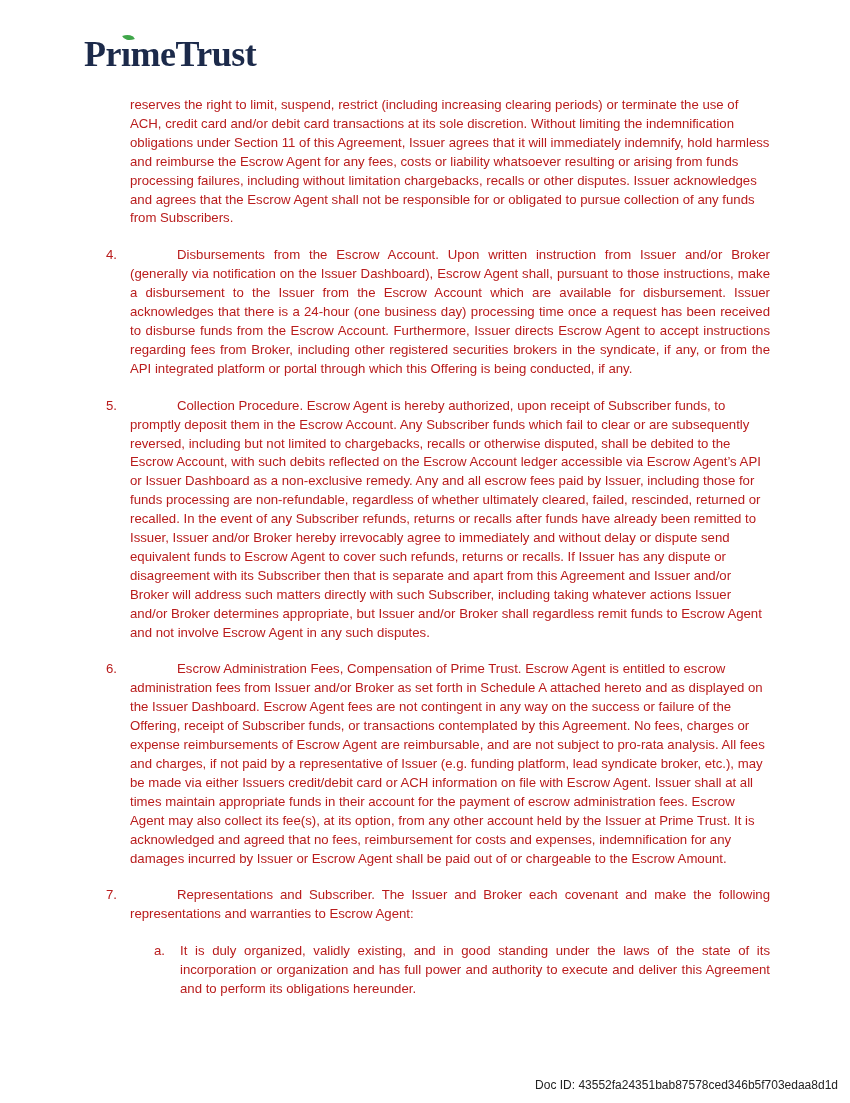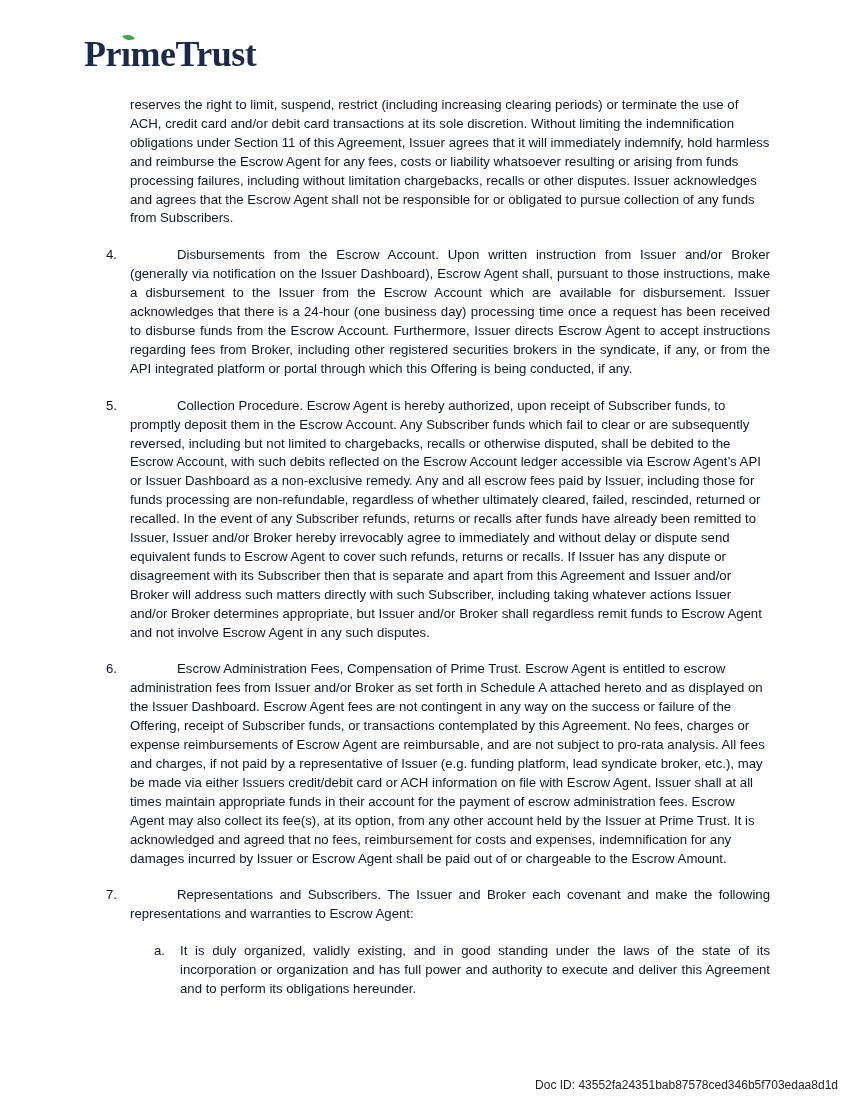--- a/index.html
+++ b/index.html
@@ -17,21 +17,21 @@
   .logo .leaf {
     position: absolute; left: 50%; top: 4px; width: 11px; height: 7px;
     margin-left: -3px;
     background: #3fa649; border-radius: 0 100% 0 100%;
     transform: rotate(-20deg);
   }
   .logo .dotless { display: inline-block; }
   .content {
     position: absolute; left: 0; top: 96px; width: 850px;
     font-family: "Liberation Sans", sans-serif;
-    font-size: 13.2px; line-height: 18.9px; color: #0f172a;
+    font-size: 13.2px; line-height: 18.9px; color: #b91c1c;
   }
   .para { position: relative; margin: 0 80px 0 130px; }
   .para.justify { text-align: justify; }
   .num { position: absolute; left: -24px; top: 0; }
   .gap { height: 18px; }
   .bold { font-weight: normal; margin-left: 47px; }
   .sub { position: relative; margin: 0 80px 0 180px; text-align: justify; }
   .sub .num { left: -26px; }
   .docid {
     position: absolute; right: 12px; top: 1078px;
@@ -68,21 +68,21 @@
 
   <div class="para">
     <span class="num">6.</span>
     <span class="bold">Escrow Administration Fees, Compensation of Prime Trust.</span><span> Escrow Agent is entitled to escrow administration fees from Issuer and/or Broker as set forth in Schedule A attached hereto and as displayed on the Issuer Dashboard. Escrow Agent fees  are not contingent in any way on the success or failure of the Offering, receipt of Subscriber funds, or transactions contemplated by this Agreement. No fees, charges or expense reimbursements of Escrow Agent are reimbursable, and are not subject to pro-rata analysis. All fees and charges, if not paid by a representative of Issuer (e.g. funding platform, lead syndicate broker, etc.), may be made via either Issuers credit/debit card or ACH information on file with Escrow Agent. Issuer shall at all times maintain appropriate funds in their account for the payment of escrow administration fees. Escrow Agent may also collect its fee(s), at its option, from any other account held by the Issuer at Prime Trust. It is acknowledged and agreed that no fees, reimbursement for costs and expenses, indemnification for any damages incurred by Issuer or Escrow Agent shall be paid out of or chargeable to the Escrow Amount.</span>
   </div>
 
   <div class="gap"></div>
 
   <div class="para justify">
     <span class="num">7.</span>
-    <span class="bold">Representations and Subscribers.</span><span> The Issuer and Broker each covenant and make the following representations and warranties to Escrow Agent:</span>
+    <span class="bold">Representations and Subscriber.</span><span> The Issuer and Broker each covenant and make the following representations and warranties to Escrow Agent:</span>
   </div>
 
   <div class="gap"></div>
 
   <div class="sub">
     <span class="num">a.</span>
     <span>It is duly organized, validly existing, and in good standing under the laws of the state of its incorporation or organization and has full power and authority to execute and deliver this Agreement and to perform its obligations hereunder.</span>
   </div>
 </div>
 

